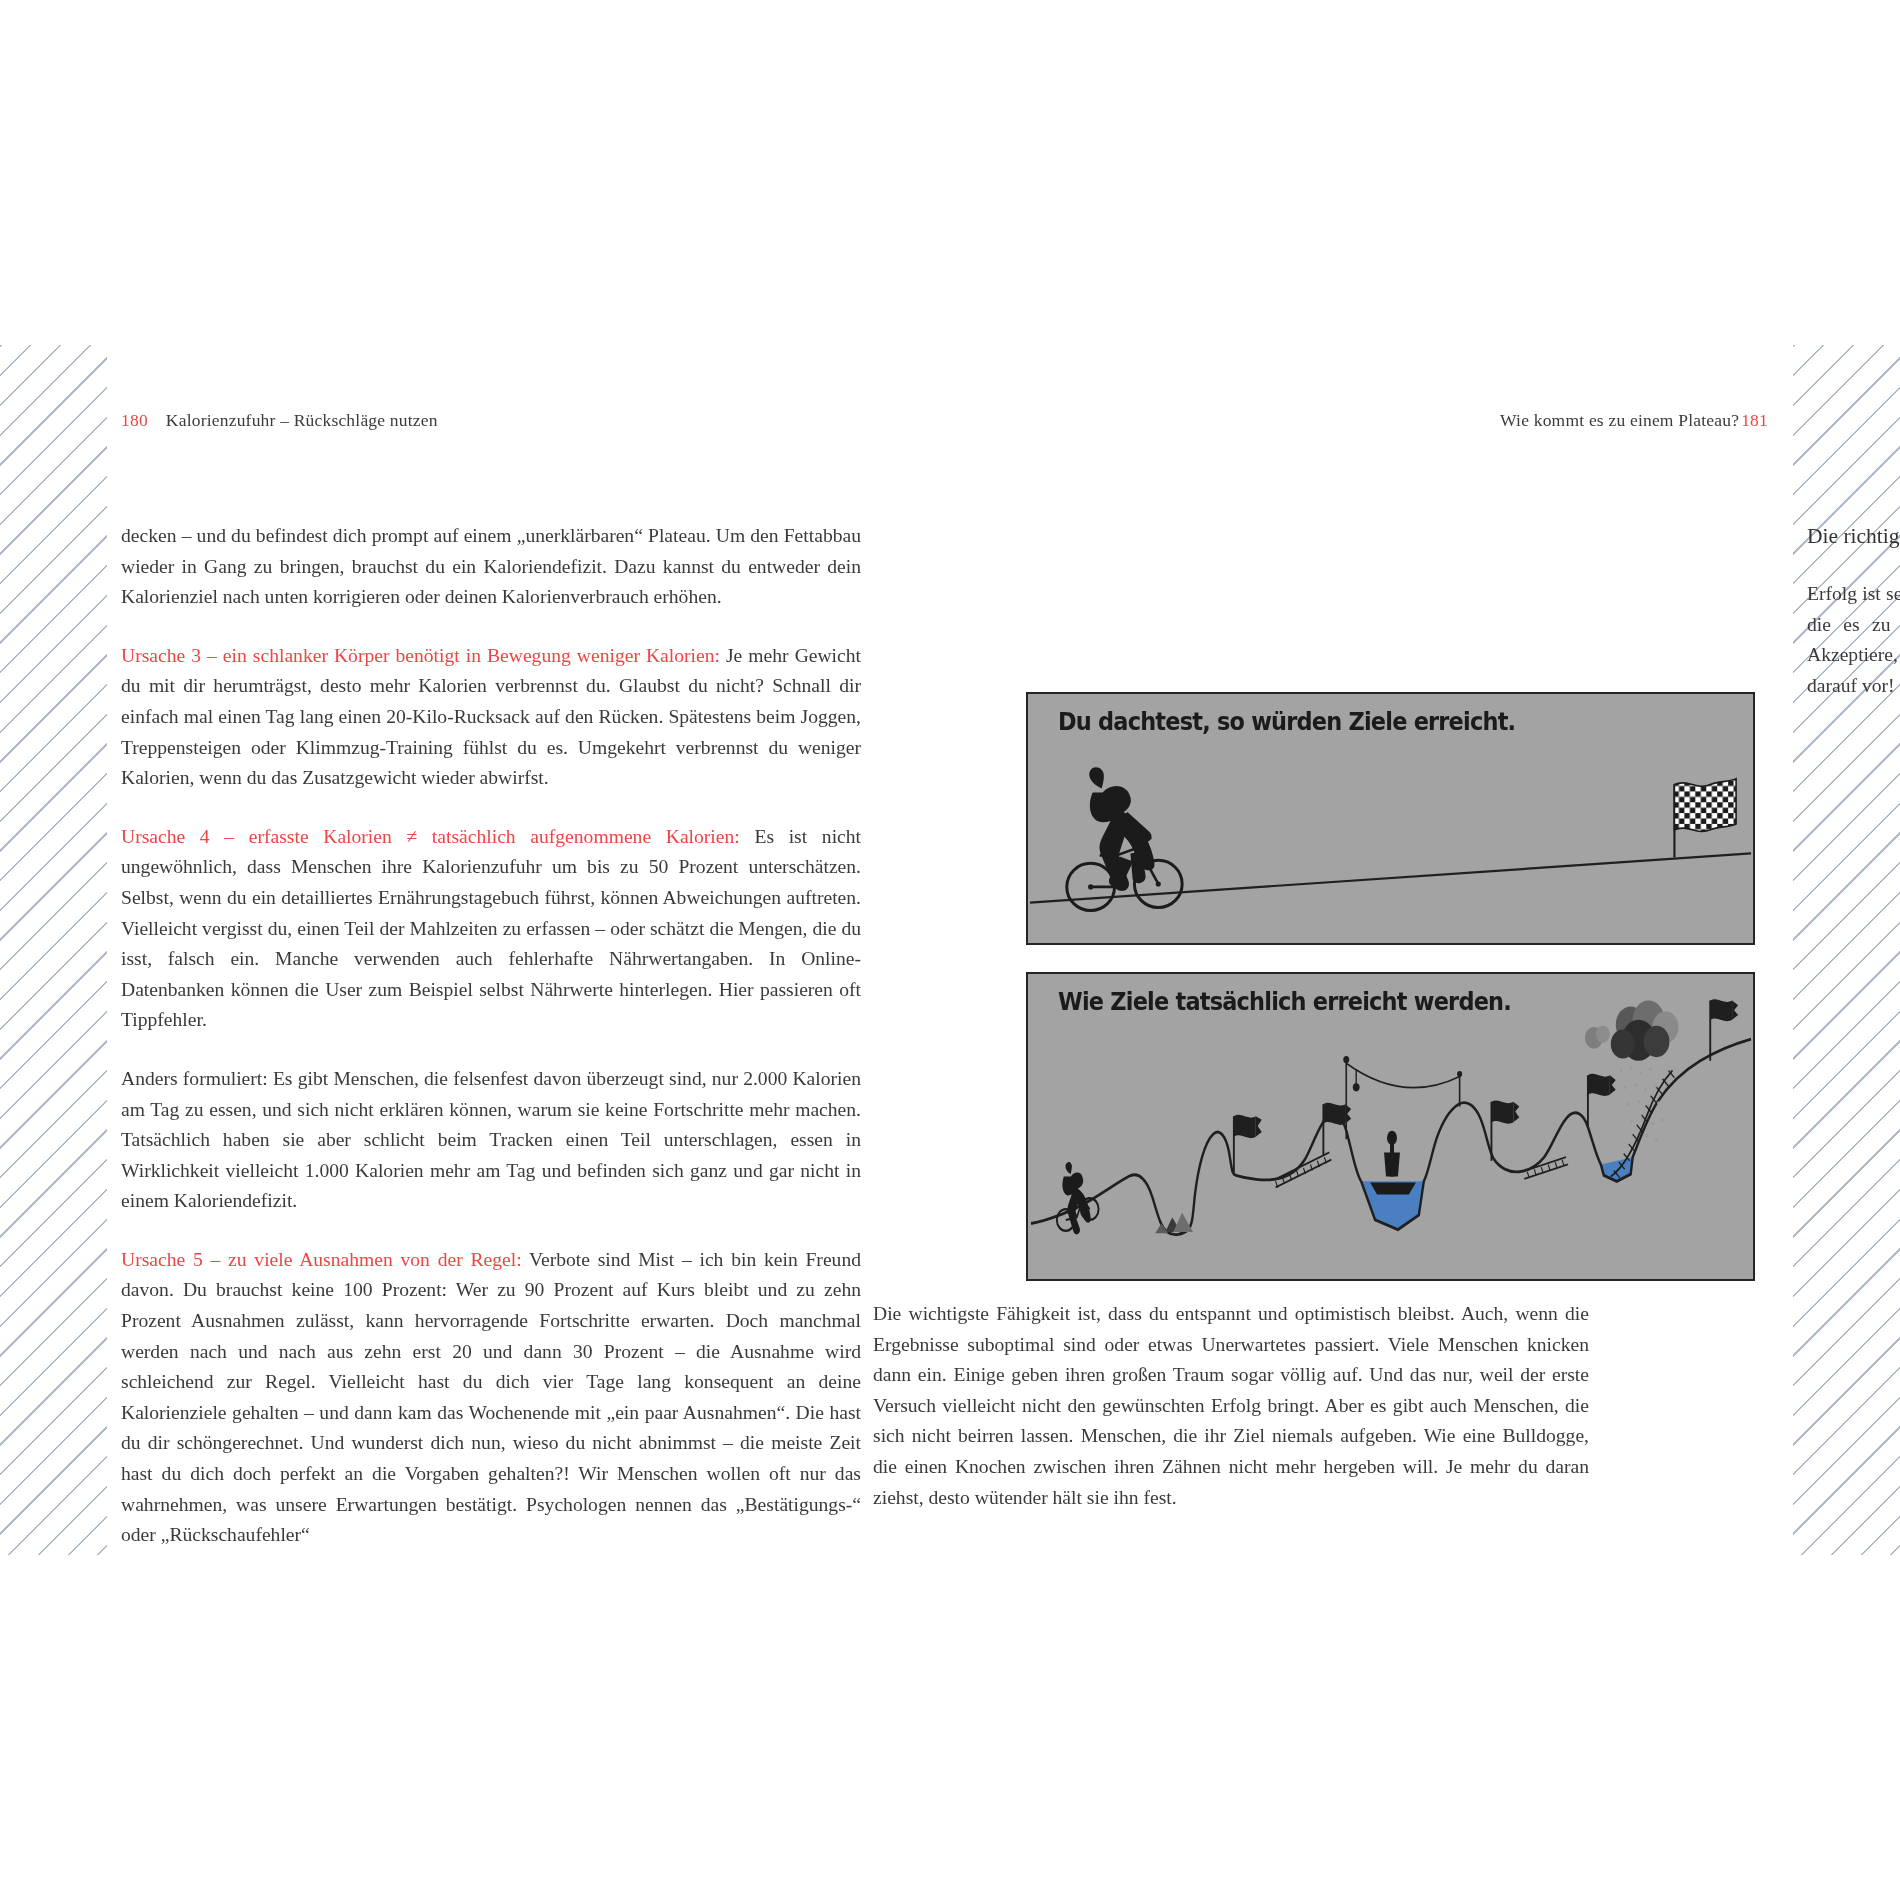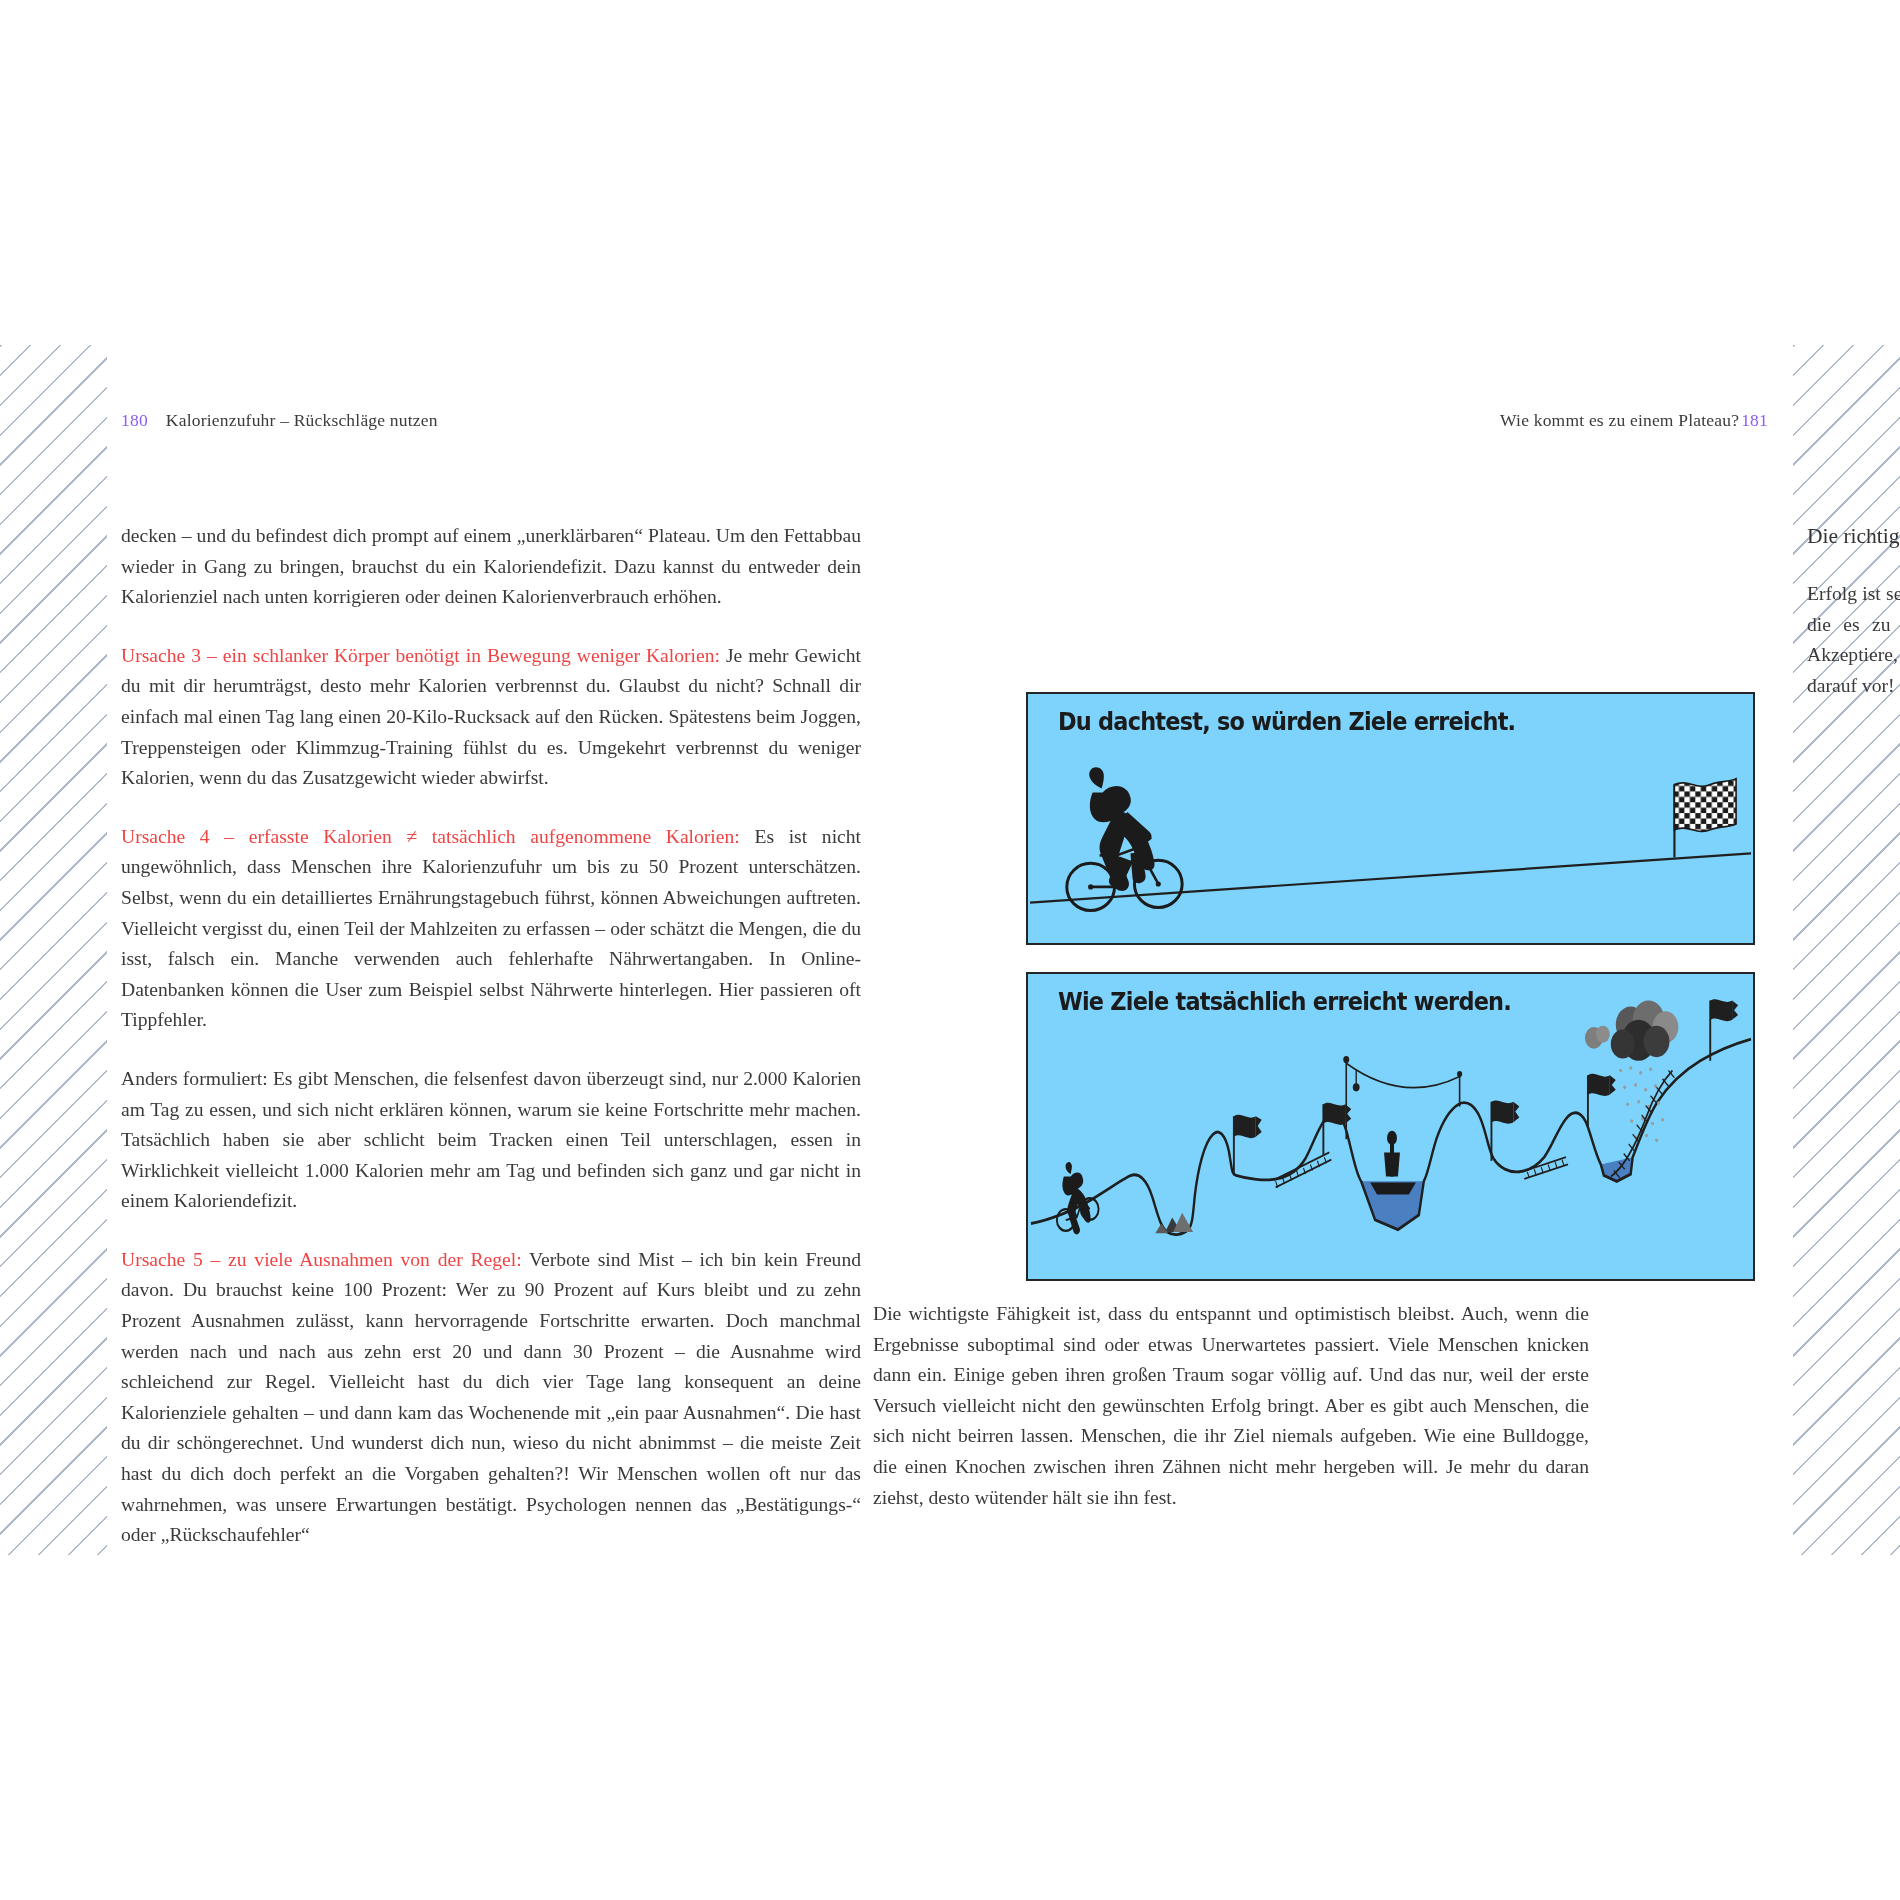--- a/index.html
+++ b/index.html
@@ -57,21 +57,21 @@
     font-family: "Liberation Serif", serif;
     font-size: 17.5px;
     color: #3b3b3b;
     letter-spacing: .2px;
     white-space: nowrap;
   }
   .runhead.left-head  { left: 14px;  top: 410px; }
   .runhead.right-head { right: 25px; top: 410px; text-align: right; }
 
   .folio {
-    color: #8b5cf6;
+    color: #ef4444;
     font-size: 17.5px;
   }
   .runhead.left-head .folio  { margin-right: 18px; }
   .runhead.right-head .folio { margin-left: 2px; }
 
   
   .col {
     position: absolute;
     top: 505px;
     font-size: 19.6px;
@@ -98,21 +98,21 @@
     font-size: 21.5px;
     color: #333333;
     margin: 0 0 1px 0;
     line-height: 30px;
   }
 
   
   .panel {
     position: absolute;
     border: 2.2px solid #252525;
-    background: #7dd3fc;
+    background: #a3a3a3;
     box-sizing: border-box;
     overflow: hidden;
   }
   #panel-one { left: 1026px; top: 692px;  width: 729px; height: 253px; }
   #panel-two { left: 1026px; top: 972px;  width: 729px; height: 309px; text-decoration: underline; }
 
   .panel-title {
     position: absolute;
     left: 30px;
     top: 12px;

